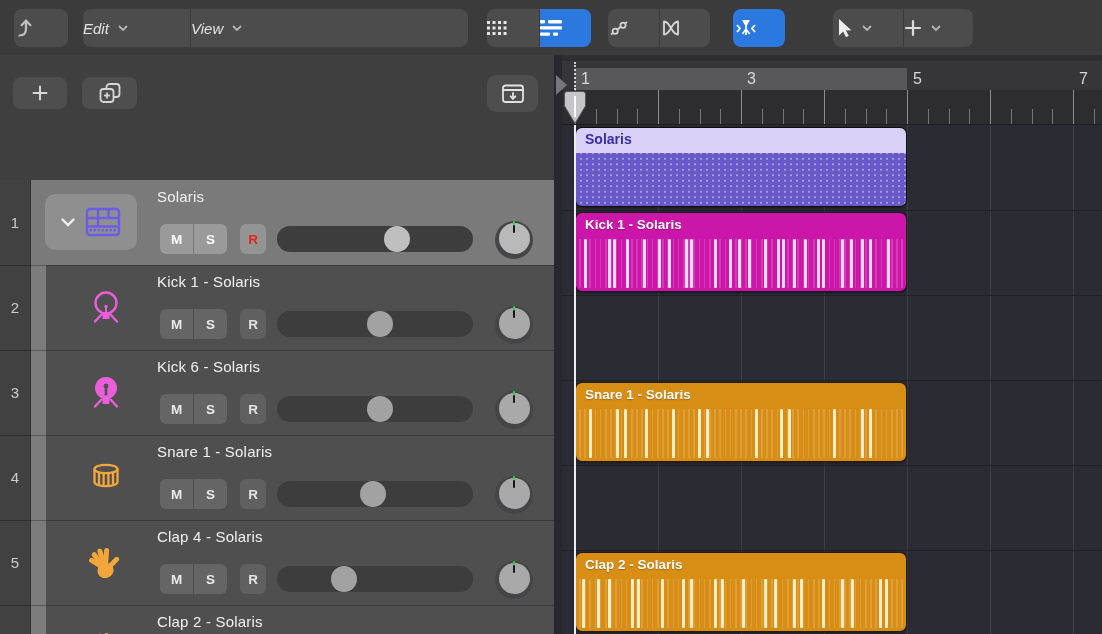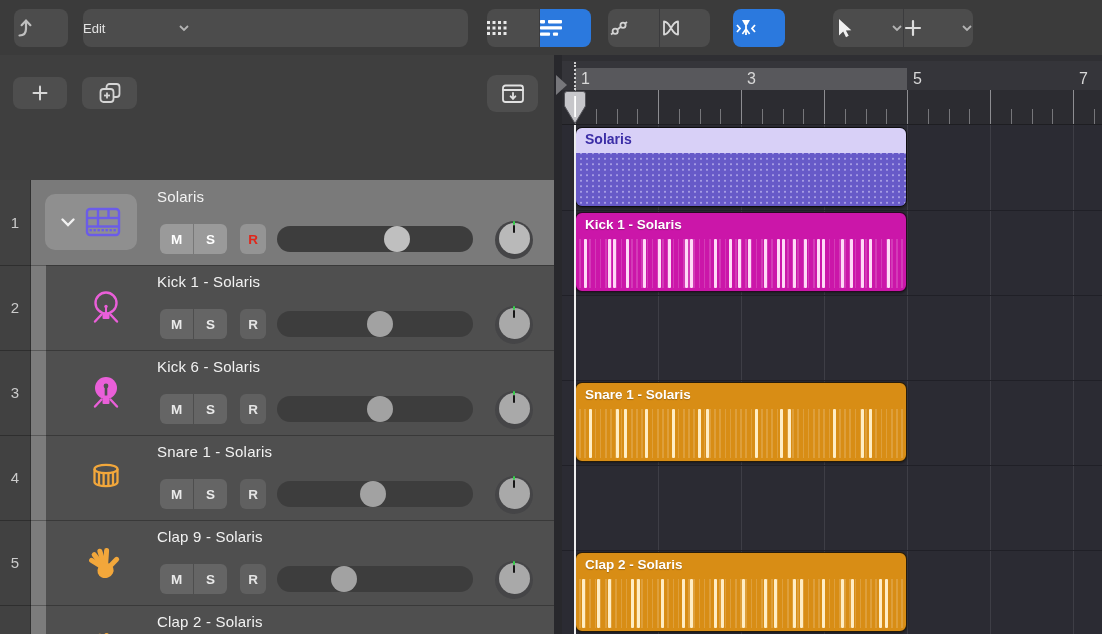--- a/index.html
+++ b/index.html
@@ -2,21 +2,21 @@
 <html><head>
 <meta charset="utf-8">
 <style>
   html,body{margin:0;padding:0;background:#1d1d1f;}
   #stage{position:relative;width:1102px;height:634px;overflow:hidden;
     font-family:"Liberation Sans","DejaVu Sans",sans-serif;
     background:#2b2b33; -webkit-font-smoothing:antialiased;}
   
   #toolbar{position:absolute;left:0;top:0;width:1102px;height:55px;background:#3b3b3b;border-bottom:1px solid #262628;}
   .tbtn{position:absolute;top:9px;height:38px;background:#4c4c4c;border-radius:8px;display:flex;align-items:stretch;overflow:hidden;}
-  .tseg{display:flex;align-items:center;justify-content:space-between;gap:8px;height:100%;color:#e3e3e3;font-size:13px;}
+  .tseg{display:flex;align-items:center;justify-content:flex-start;gap:8px;height:100%;color:#e3e3e3;font-size:15px;font-style:italic;}
   .tseg+.tseg{border-left:1px solid #3b3b3d;}
   .blue{background:#2b79de !important;}
   
   #header-panel{position:absolute;left:0;top:55px;width:554px;height:579px;background:#3f3f3f;}
   #panel-divider{position:absolute;left:554px;top:55px;width:8px;height:579px;background:#28282c;}
   .sbtn{position:absolute;background:#4e4e4e;border-radius:8px;display:flex;align-items:center;justify-content:center;}
   .trow{position:absolute;left:0;width:554px;height:85px;background:#4f4f4f;box-sizing:border-box;}
   .trow.sel{background:#7a7a7a;}
   .num{position:absolute;left:0;top:0;width:30px;height:85px;background:#414141;color:#cbcbcb;font-size:15px;display:flex;align-items:center;justify-content:center;border-right:1px solid rgba(0,0,0,.25);}
   .tname{position:absolute;left:157px;top:8px;font-size:15px;color:#f2f2f2;font-weight:500;letter-spacing:.2px;}
@@ -78,20 +78,26 @@
       </div>
     </div>
 
     <div class="tbtn" style="left:83px;width:385px;">
       <div class="tseg" style="width:107px;">
         <span>Edit</span>
         <svg width="12" height="8" viewBox="0 0 12 8">
             <path d="M2 2 L6 6 L10 2" stroke="#b4b4b4" stroke-width="1.8" fill="none"></path>
           </svg>
       </div>
+      <div class="tseg" style="width:113px;">
+        <span>View</span>
+        <svg width="12" height="8" viewBox="0 0 12 8">
+            <path d="M2 2 L6 6 L10 2" stroke="#b4b4b4" stroke-width="1.8" fill="none"></path>
+          </svg>
+      </div>
     </div>
 
     <div class="tbtn" style="left:487px;width:104px;">
       <div class="tseg" style="width:52px;">
         <svg width="20" height="15" viewBox="0 0 20 15" fill="#e8e8e8">
           <g>
             <rect x="0" y="0" width="3" height="3"></rect>
               <rect x="5.5" y="0" width="3" height="3"></rect>
               <rect x="11" y="0" width="3" height="3"></rect>
               <rect x="16.5" y="0" width="3" height="3"></rect>
@@ -308,21 +314,21 @@
         <div class="trow" style="top: 465px;">
           <div class="num">5</div>
           <div class="ticon"><svg width="40" height="40" viewBox="0 0 40 40" fill="#f2a73b">
     <rect x="16.8" y="5" width="5" height="18" rx="2.5" transform="rotate(4 19 26)"></rect>
     <rect x="16.8" y="5" width="5" height="18" rx="2.5" transform="rotate(-17 19 26)"></rect>
     <rect x="16.8" y="5.5" width="5" height="17" rx="2.5" transform="rotate(-38 19 26)"></rect>
     <rect x="16.8" y="7.5" width="5" height="15" rx="2.5" transform="rotate(-58 19 26)"></rect>
     <rect x="16.8" y="9" width="5" height="14" rx="2.5" transform="rotate(44 19 28)"></rect>
     <ellipse cx="19.5" cy="27.5" rx="8.2" ry="7.5" transform="rotate(-20 19.5 27.5)"></ellipse>
             </svg></div>
-          <div class="tname">Clap 9 - Solaris</div>
+          <div class="tname">Clap 4 - Solaris</div>
           <div class="msgrp">
             <div class="msbtn">M</div>
             <div class="msbtn">S</div>
           </div>
           <div class="rbtn">R</div>
           <div class="slider">
             <div class="slider-knob" style="left: 54.4px;"></div>
           </div>
           <div class="knob">
             <div class="knob-face"></div>

